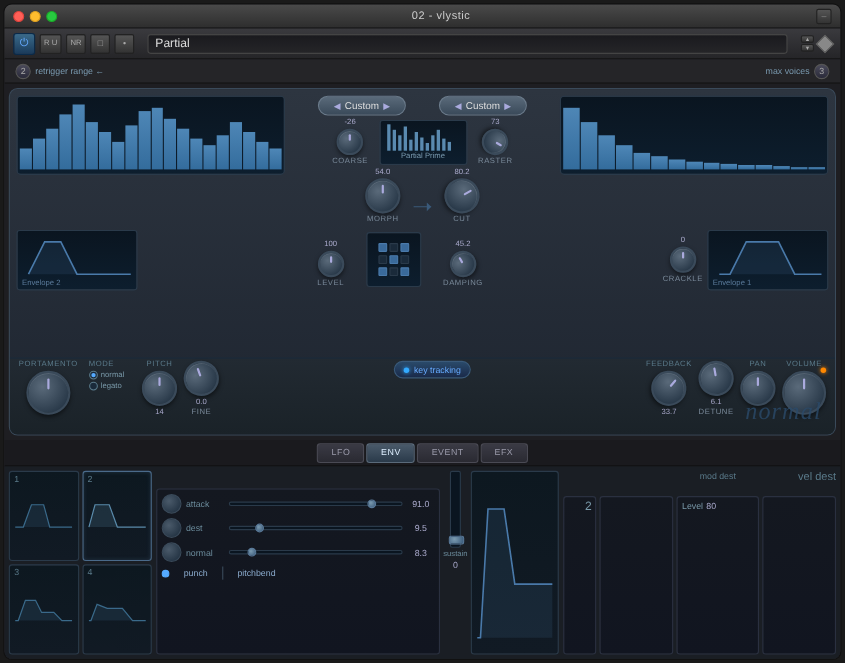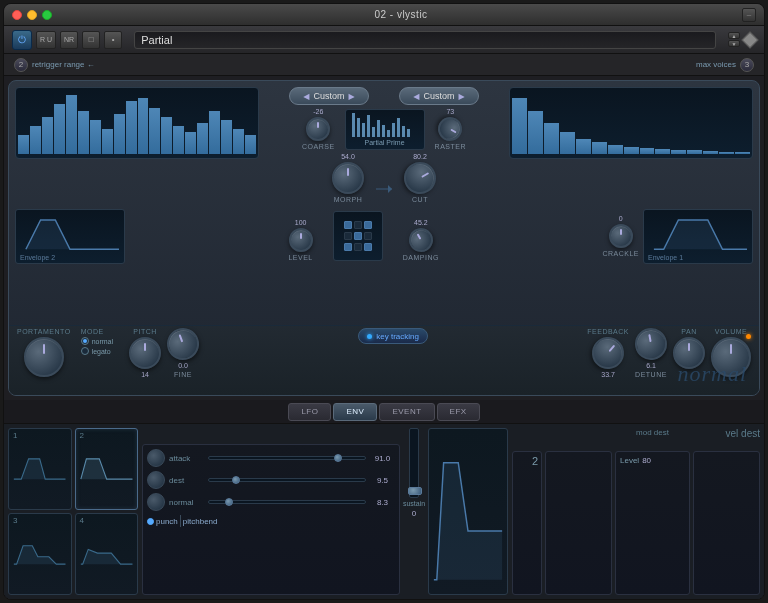--- a/index.html
+++ b/index.html
@@ -602,21 +602,21 @@
       color: #aac;
       font-size: 8px;
       width: 25px;
       text-align: center;
     }
 
     
     .punch-row {
       display: flex;
       align-items: center;
-      gap: 2px;
+      gap: 13px;
     }
 
     .punch-radio {
       width: 7px;
       height: 7px;
       border-radius: 50%;
       border: 1px solid #5af;
       background: #5af;
       display: flex;
       align-items: center;

